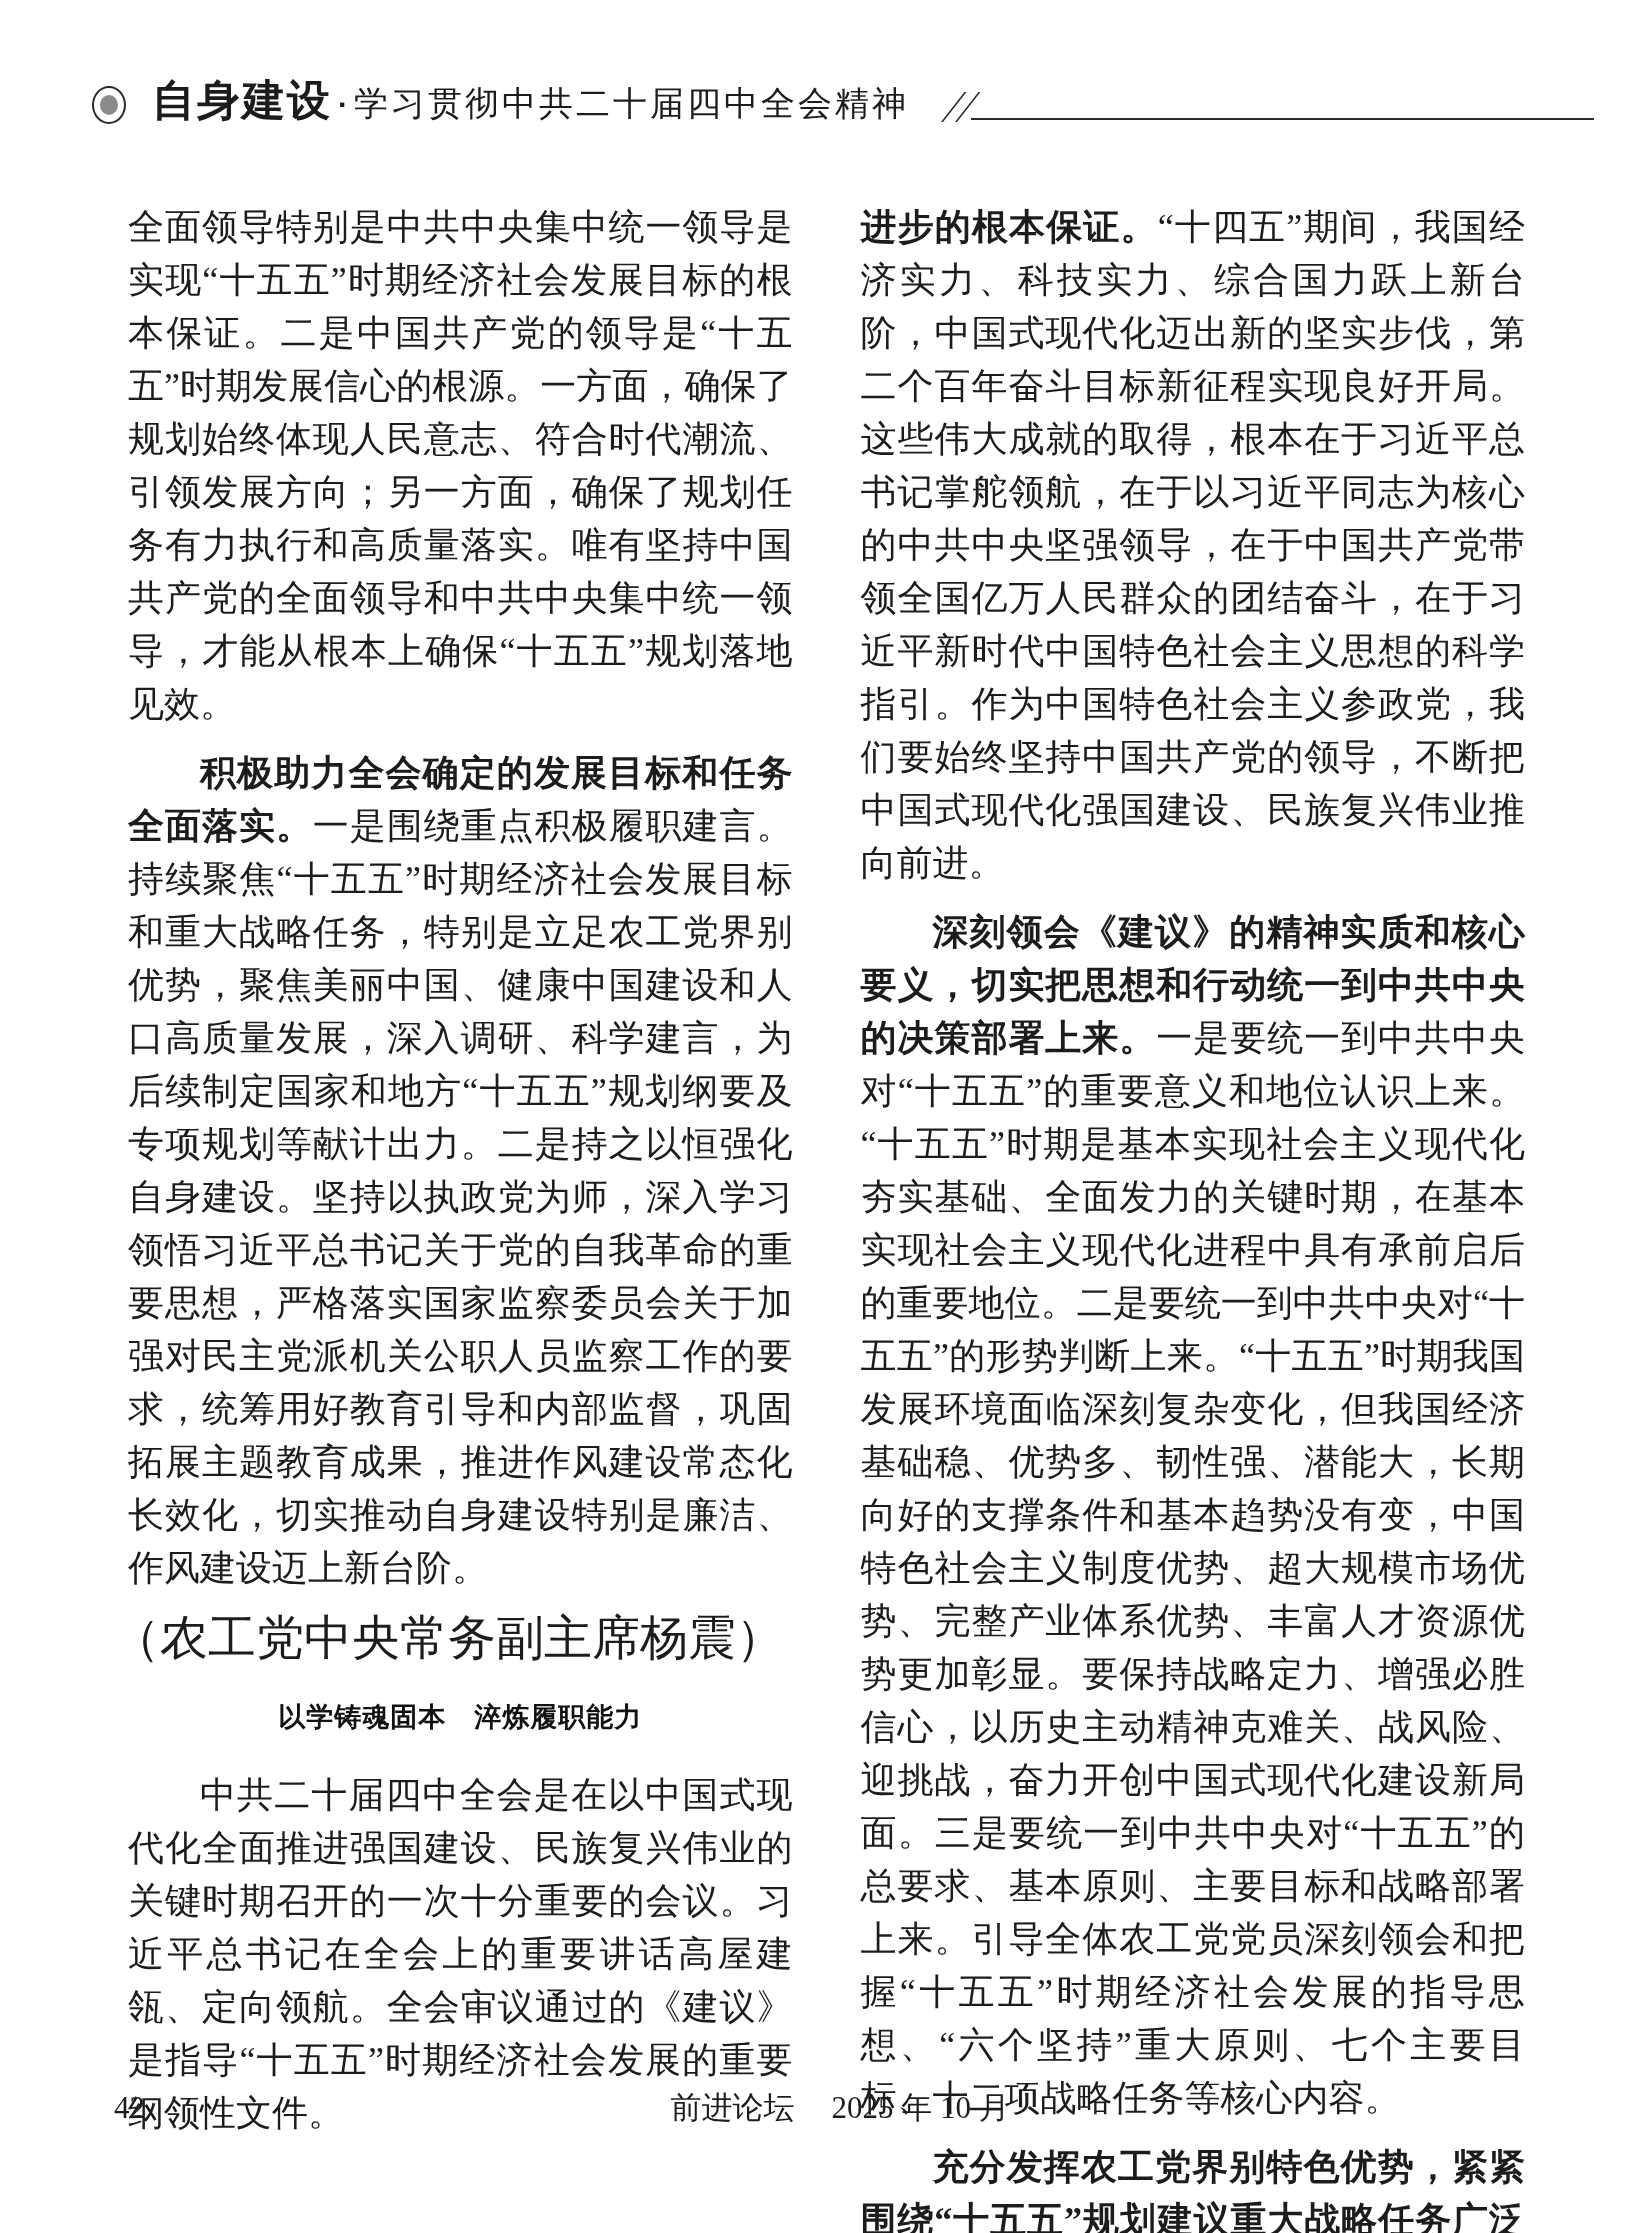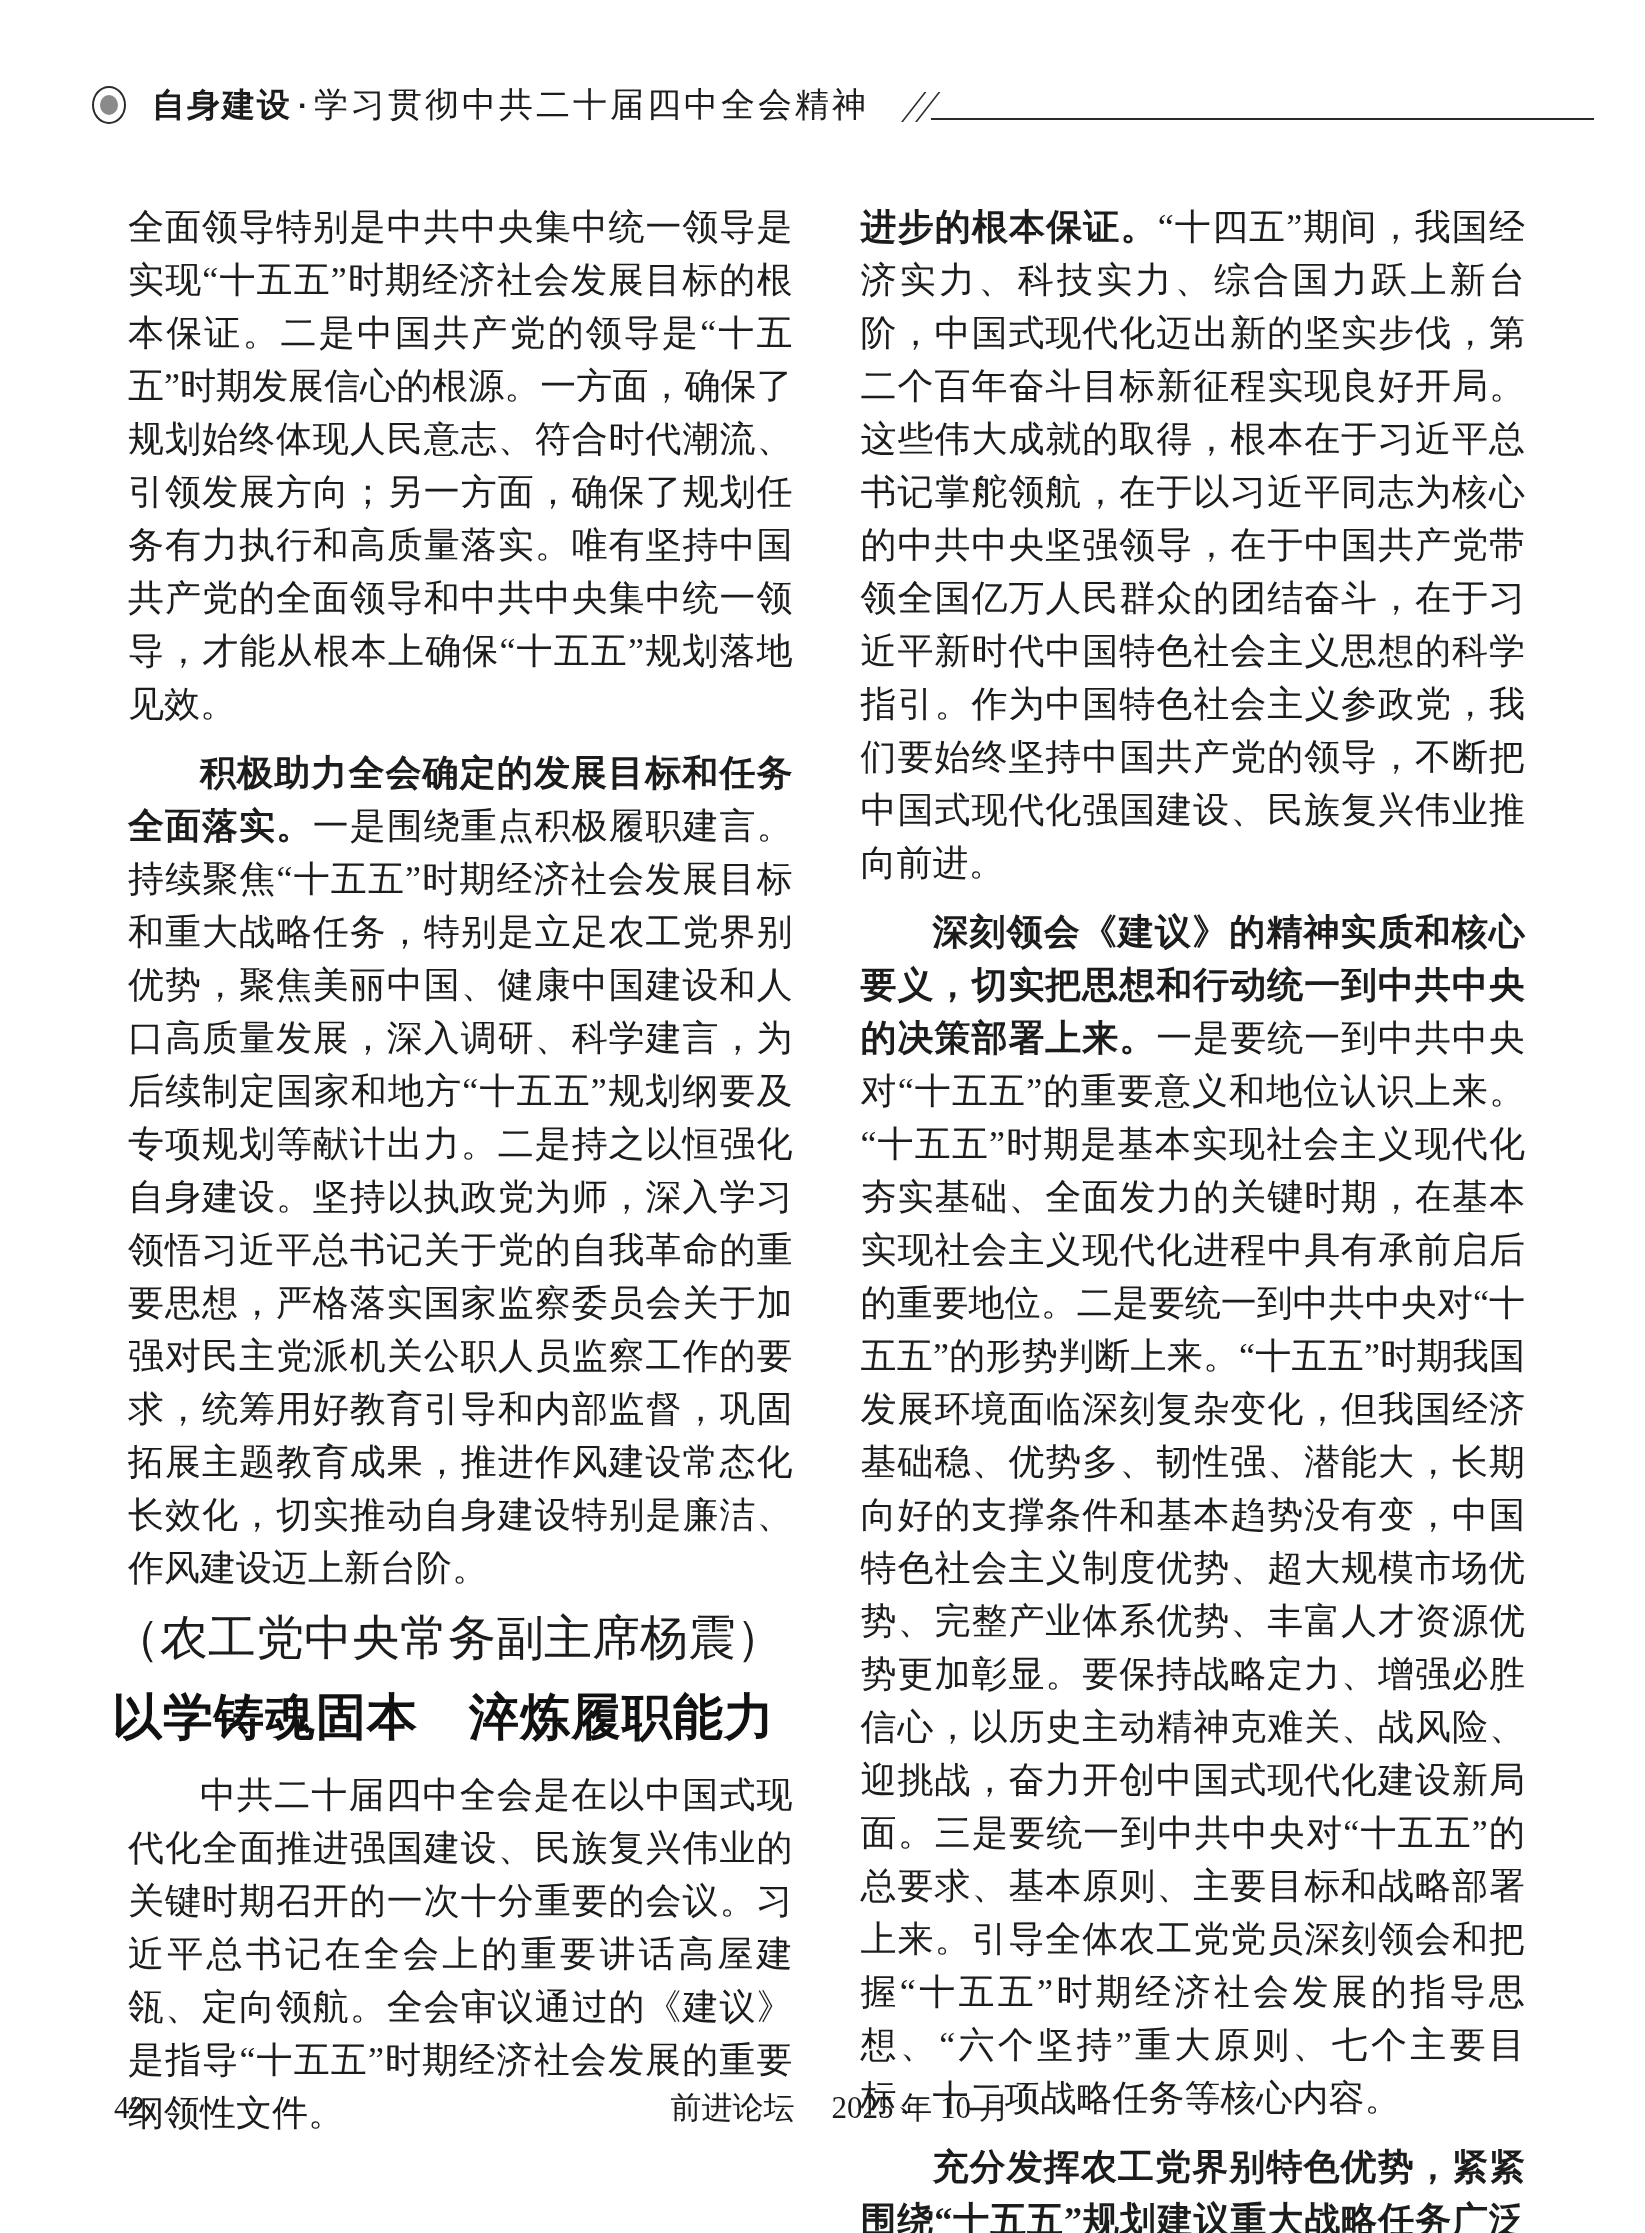--- a/index.html
+++ b/index.html
@@ -30,21 +30,21 @@
     margin-bottom: 2px;
     background: #ffffff;
   }
   .marker-icon .dot {
     width: 18px; height: 20px; border-radius: 50%;
     background: #8a8a8a;
   }
   .header-title { white-space: nowrap; line-height: 1; padding-bottom: 4px; }
   .header-title .t-bold {
     font-family: "Liberation Sans", "DejaVu Sans", sans-serif;
-    font-weight: 700; font-size: 33px; letter-spacing: 2px;
+    font-weight: 700; font-size: 43px; letter-spacing: 2px;
   }
   .header-title .t-sep {
     font-family: "Liberation Sans", "DejaVu Sans", sans-serif;
     font-weight: 700; font-size: 30px; padding: 0 6px;
   }
   .header-title .t-rest {
     font-size: 34px; letter-spacing: 3px;
   }
   .header-rule { flex: 1; position: relative; height: 40px; margin-left: 16px; }
   .header-rule .rule-line {
@@ -79,22 +79,23 @@
   .lead { font-weight: 700; }
   p.attribution {
     margin: 0;
     font-size: 48px; line-height: 53px;
     text-align: left;
   }
   h2.section-heading {
     margin: 27px 0 25px 0;
     font-family: "Liberation Sans", "DejaVu Sans", sans-serif;
     font-weight: 700;
-    font-size: 50px;
+    font-size: 27px;
     line-height: 53px;
+    text-align: center;
     letter-spacing: 1px;
     color: #111111;
   }
   .bold-cont { font-weight: 700; }
 
   
   .footer {
     position: absolute;
     top: 2084px; left: 112px; right: 105px;
     height: 48px;

